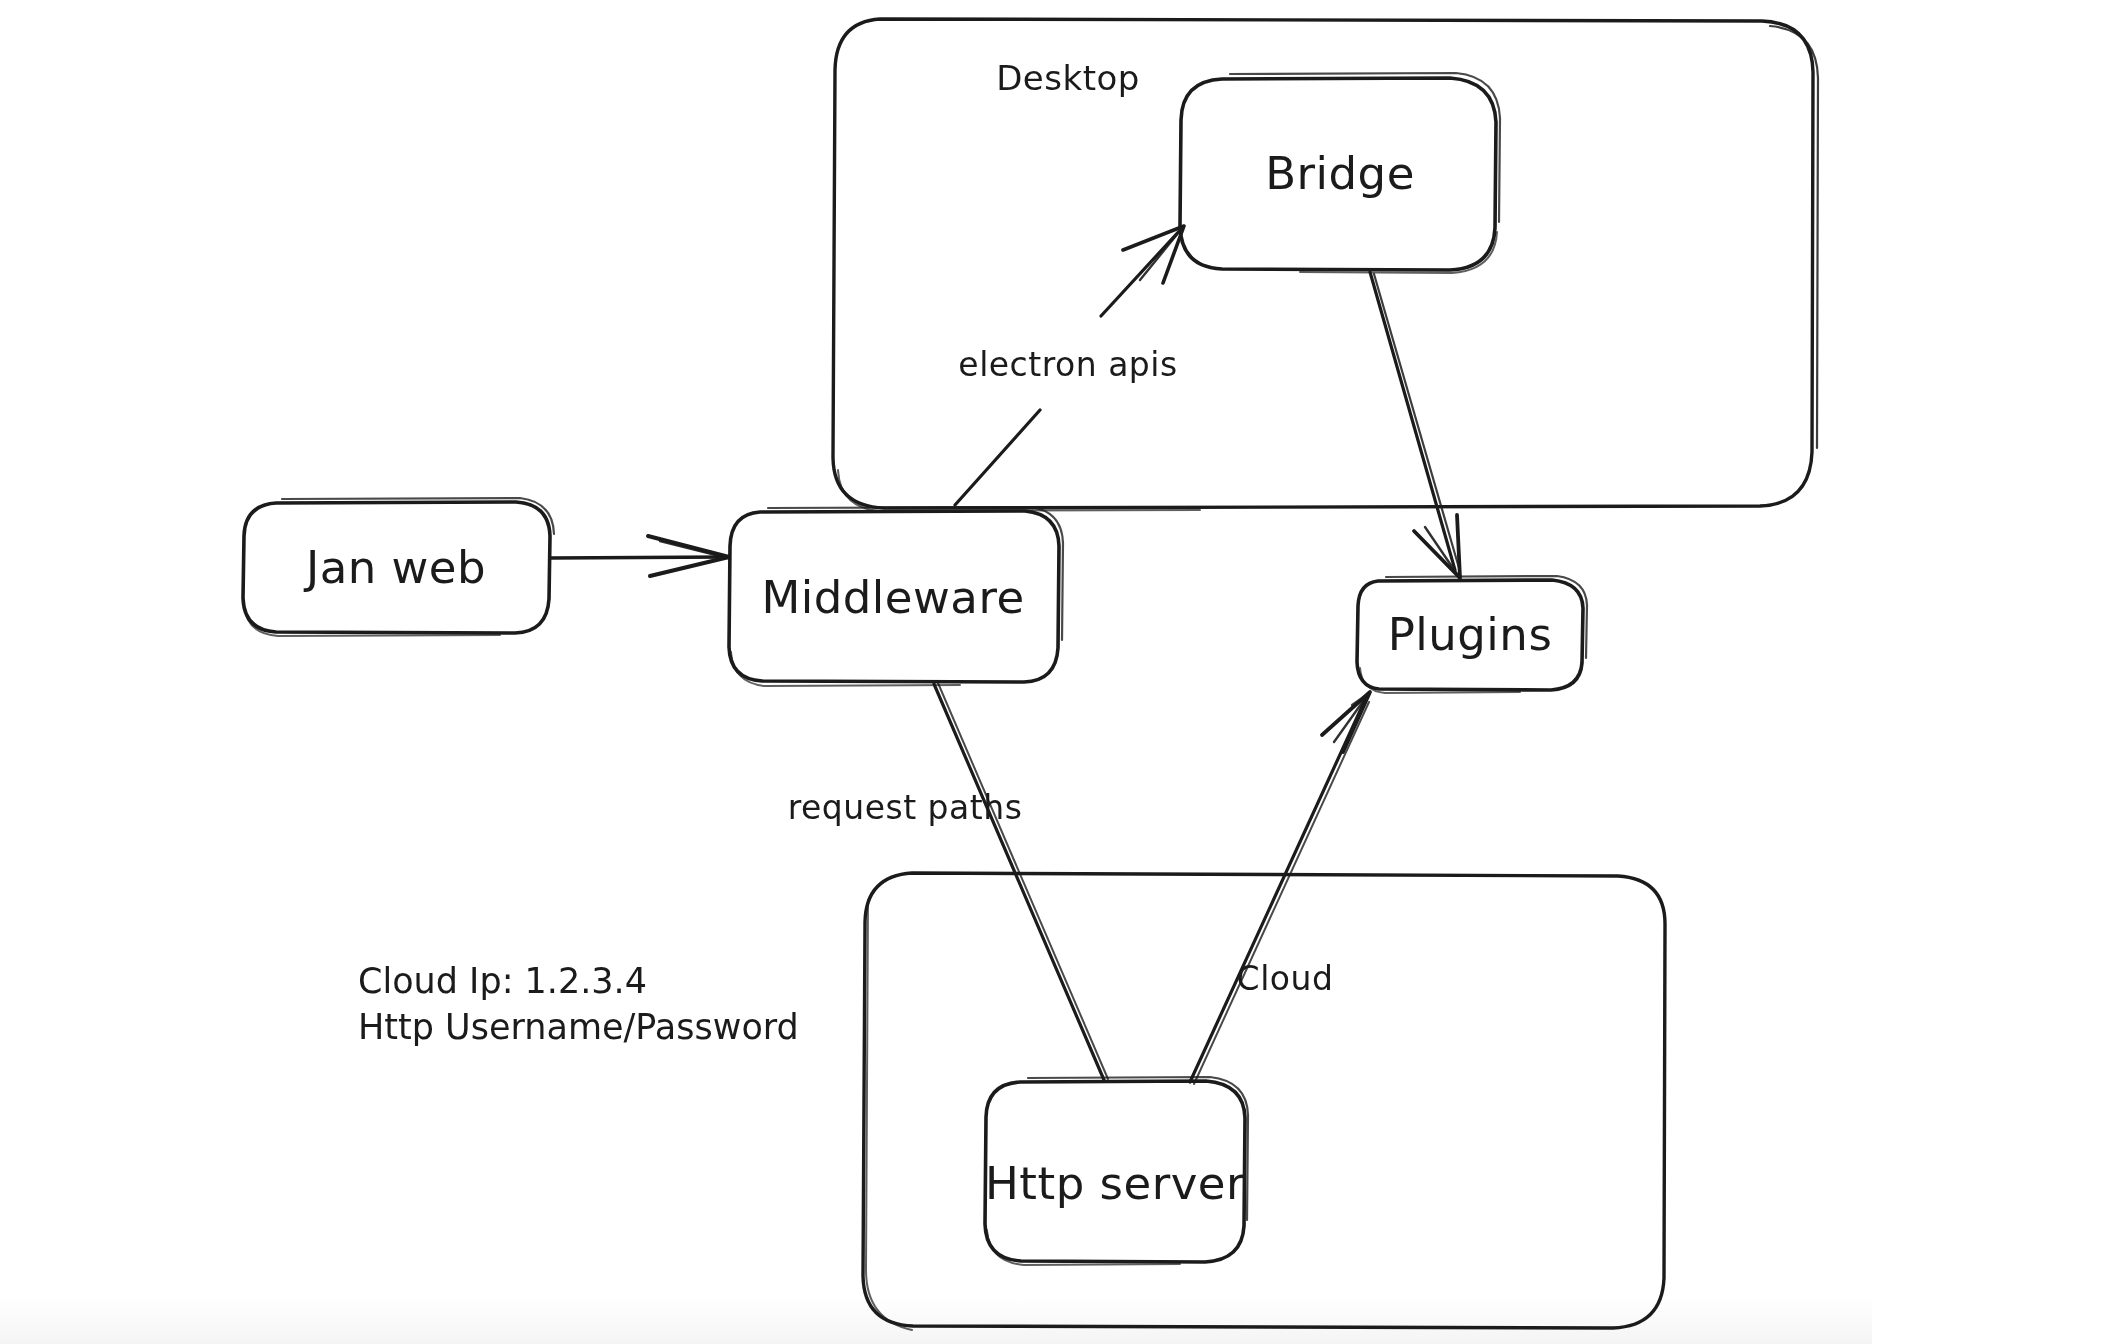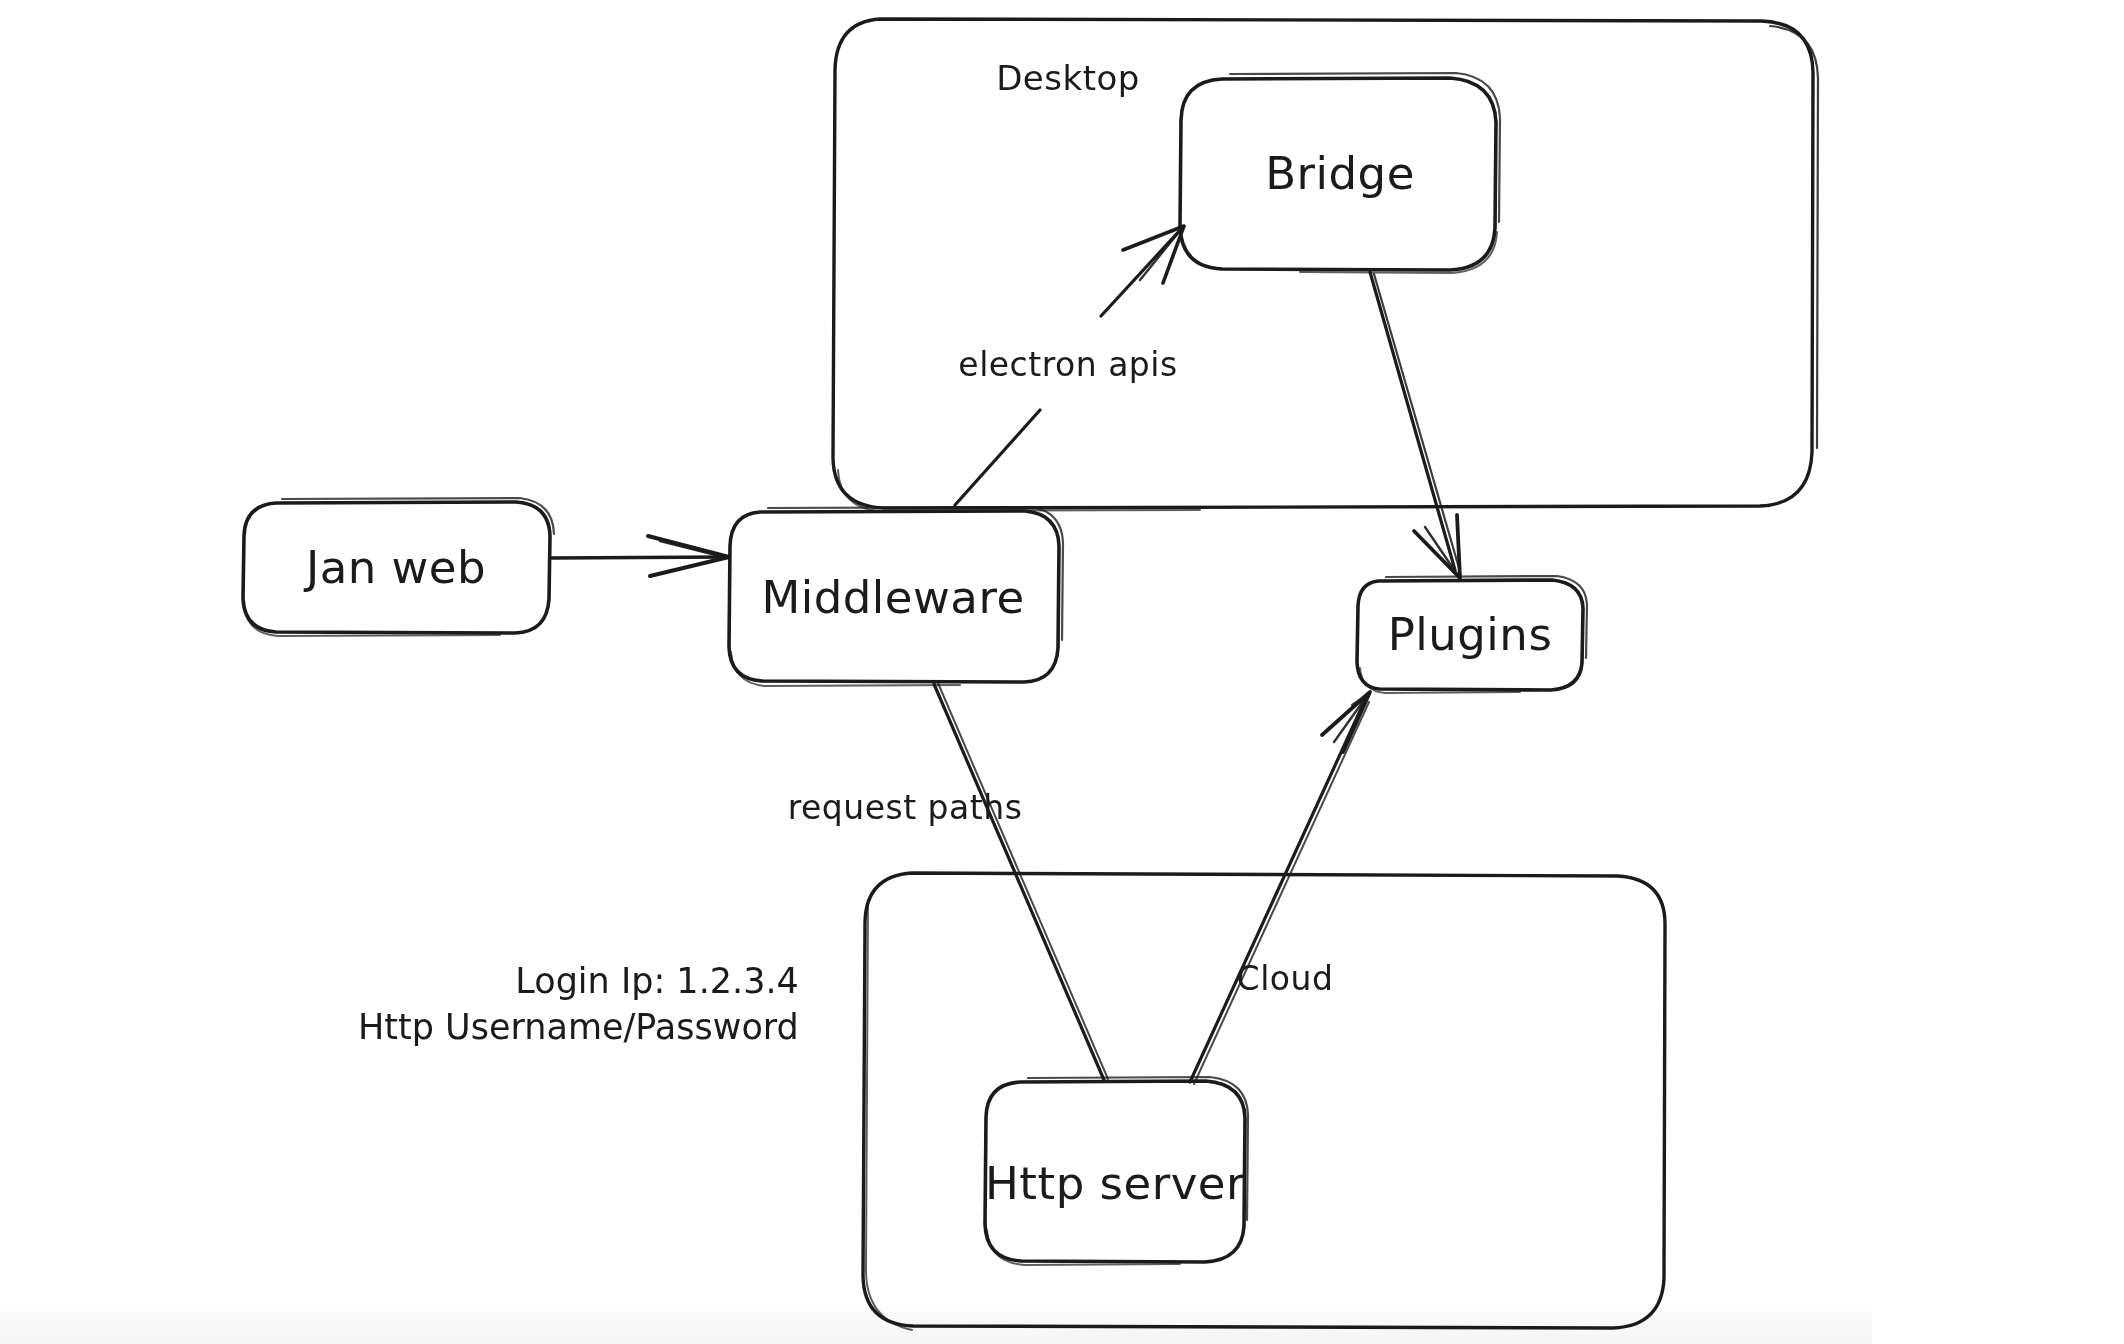--- a/index.html
+++ b/index.html
@@ -7,21 +7,20 @@
     padding: 0;
     background: #ffffff;
   }
   #canvas {
     position: relative;
     width: 1872px;
     height: 1344px;
     background: linear-gradient(to bottom, #ffffff 0%, #ffffff 96.5%, #fcfcfc 97.5%, #f4f4f4 100%);
     overflow: hidden;
     font-family: "DejaVu Sans", sans-serif;
-    text-align: right;
   }
   #sketch {
     position: absolute;
     left: 0; top: 0;
     width: 2124px;
     height: 1344px;
   }
   .lbl {
     position: absolute;
     color: #1b1b1b;
@@ -138,17 +137,17 @@
 
   <div class="lbl node-label" style="left:1115px; top:1170px;margin-top:13px;">Http server</div>
 
   <div class="lbl edge-label" style="left:1068px; top:364px;">electron apis</div>
 
   <div class="lbl edge-label" style="left:905px; top:807px;">request paths</div>
 
   <div class="lbl edge-label" style="left:1285px; top:967px;margin-top:11px;">Cloud</div>
 
   <div class="note-block" style="left:358px; top:958px;">
-    <div class="note-line">Login Ip: 1.2.3.4</div>
+    <div class="note-line">Cloud Ip: 1.2.3.4</div>
     <div class="note-line">Http Username/Password</div>
   </div>
 
 </div>
 
 </body></html>

